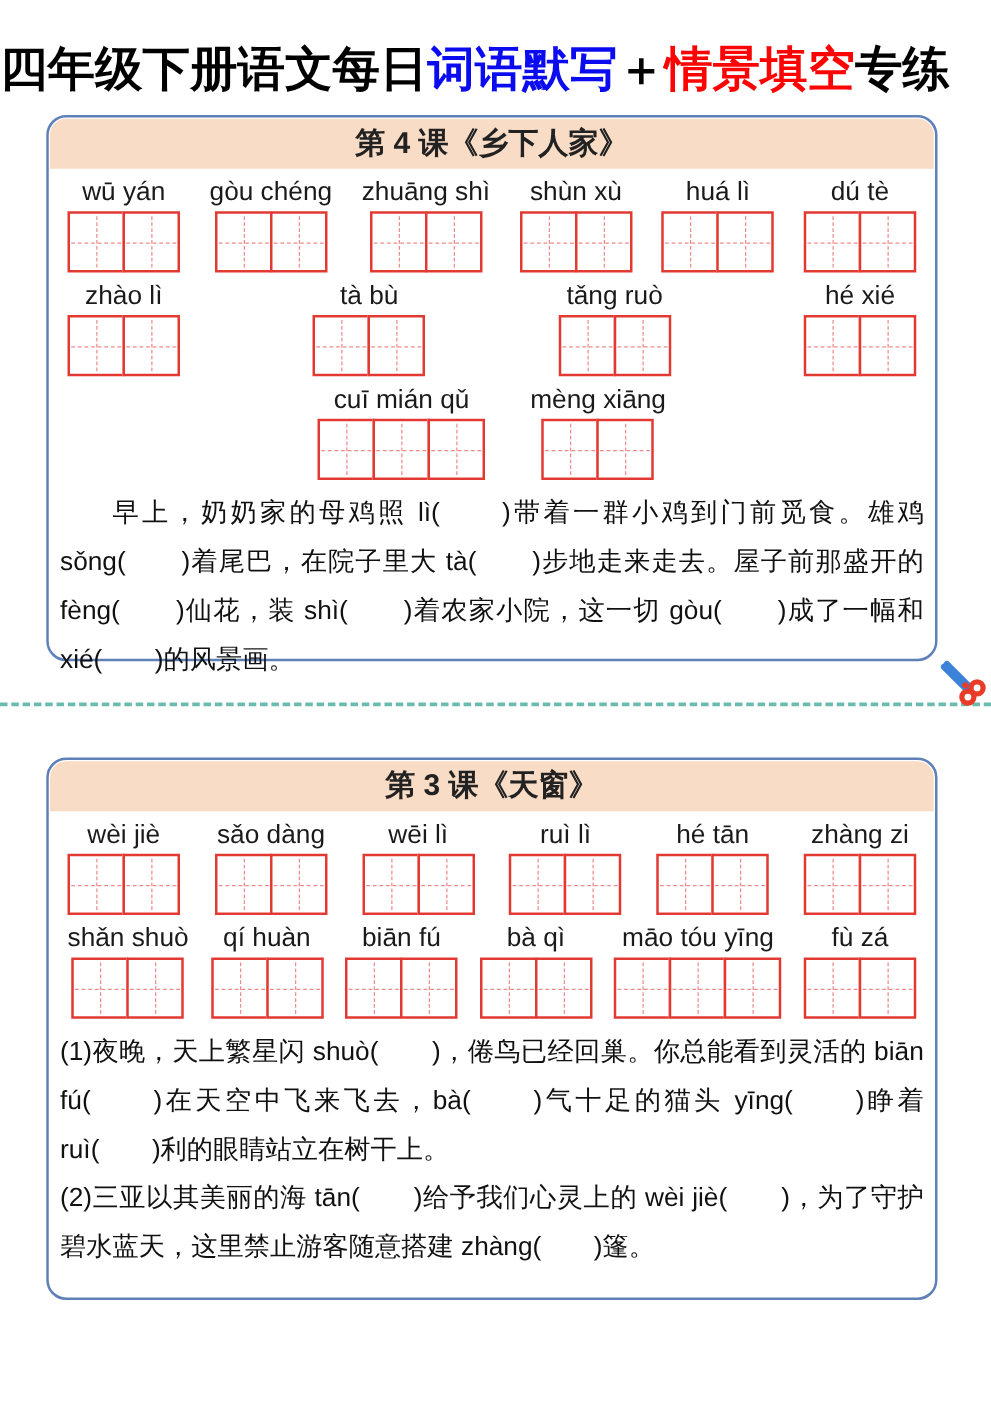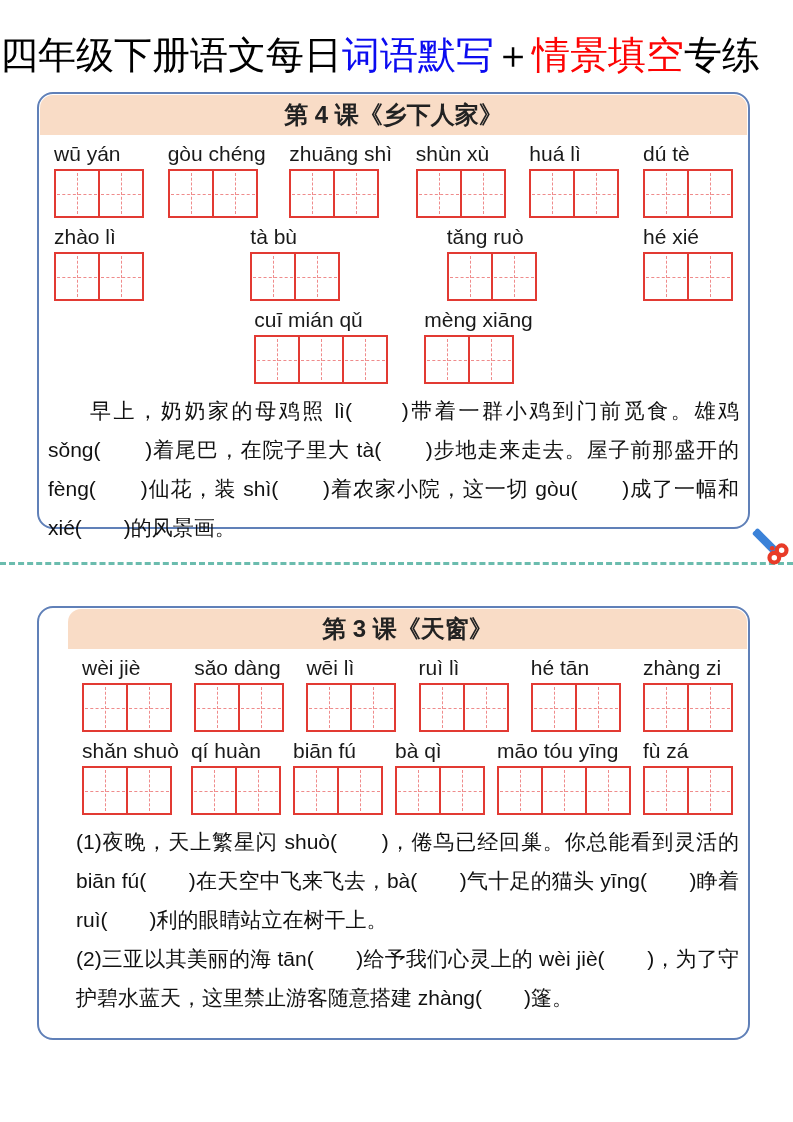--- a/index.html
+++ b/index.html
@@ -2,37 +2,37 @@
 <html><head>
 <meta charset="utf-8">
 <style>
   html,body{margin:0;padding:0;}
   body{
     width:793px;height:1122px;position:relative;background:#ffffff;
     font-family:"Liberation Sans","DejaVu Sans",sans-serif;overflow:hidden;
   }
   .title{
     position:absolute;top:30px;left:0;width:709px;margin:0;
-    text-align:left;font-size:38px;font-weight:400;letter-spacing:0px;
+    text-align:left;font-size:38px;font-weight:700;letter-spacing:0px;
     white-space:nowrap;
   }
   .card{
     position:absolute;left:37px;width:713px;background:#fff;
     border:2px solid #6080b8;border-radius:16px;box-sizing:border-box;
   }
   .card-1{top:92px;height:437px;}
-  .card-2{top:606px;height:434px;padding-left:28px;}
+  .card-2{top:606px;height:434px;}
   .card-header{
     margin:1px 1px 0 1px;height:40px;line-height:40px;
     background:#f9dcc6;border-radius:13px 13px 0 0;
     text-align:center;font-size:24px;font-weight:bold;color:#222;
   }
   .word-row{display:flex;justify-content:space-between;padding:0 15px;margin-top:7px;}
   .word-row.center{justify-content:center;gap:36px;}
-  .word-block{display:flex;flex-direction:column;}
+  .word-block{display:flex;flex-direction:column;align-items:center;}
   .pinyin{font-size:21px;color:#1a1a1a;margin-bottom:3px;white-space:nowrap;line-height:24px;}
   .grid{display:flex;}
   .cell{
     width:42px;height:45px;border:2px solid #e23a33;margin-left:-2px;
     position:relative;box-sizing:content-box;background:#fff;
   }
   .cell:first-child{margin-left:0;}
   .cell::before{
     content:"";position:absolute;left:50%;top:2px;bottom:2px;
     border-left:1px dashed #ef8b8b;

